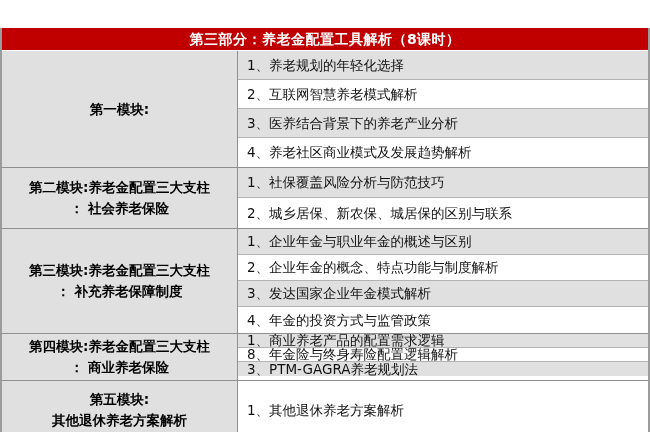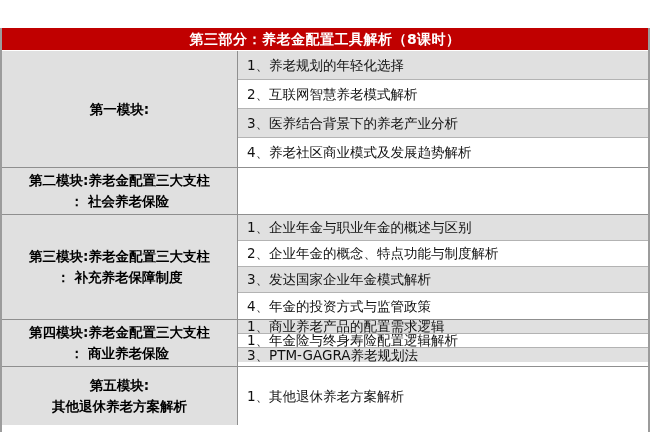--- a/index.html
+++ b/index.html
@@ -122,20 +122,24 @@
         <div class="topic-row shaded">3、医养结合背景下的养老产业分析</div>
         <div class="topic-row plain">4、养老社区商业模式及发展趋势解析</div>
       </div>
     </div>
 
     <div class="module-row m2">
       <div class="module-label">
         <span class="ln">第二模块:养老金配置三大支柱</span>
         <span class="ln">： 社会养老保险</span>
       </div>
+      <div class="topics">
+        <div class="topic-row shaded">1、社保覆盖风险分析与防范技巧</div>
+        <div class="topic-row plain">2、城乡居保、新农保、城居保的区别与联系</div>
+      </div>
     </div>
 
     <div class="module-row m3">
       <div class="module-label">
         <span class="ln">第三模块:养老金配置三大支柱</span>
         <span class="ln">： 补充养老保障制度</span>
       </div>
       <div class="topics">
         <div class="topic-row shaded">1、企业年金与职业年金的概述与区别</div>
         <div class="topic-row plain">2、企业年金的概念、特点功能与制度解析</div>
@@ -144,21 +148,21 @@
       </div>
     </div>
 
     <div class="module-row m4">
       <div class="module-label">
         <span class="ln">第四模块:养老金配置三大支柱</span>
         <span class="ln">： 商业养老保险</span>
       </div>
       <div class="topics">
         <div class="topic-row shaded">1、商业养老产品的配置需求逻辑</div>
-        <div class="topic-row plain">1、年金险与终身寿险配置逻辑解析</div>
+        <div class="topic-row plain">8、年金险与终身寿险配置逻辑解析</div>
         <div class="topic-row shaded">3、PTM-GAGRA养老规划法</div>
       </div>
     </div>
 
     <div class="module-row m5">
       <div class="module-label">
         <span class="ln">第五模块:</span>
         <span class="ln">其他退休养老方案解析</span>
       </div>
       <div class="topics">

